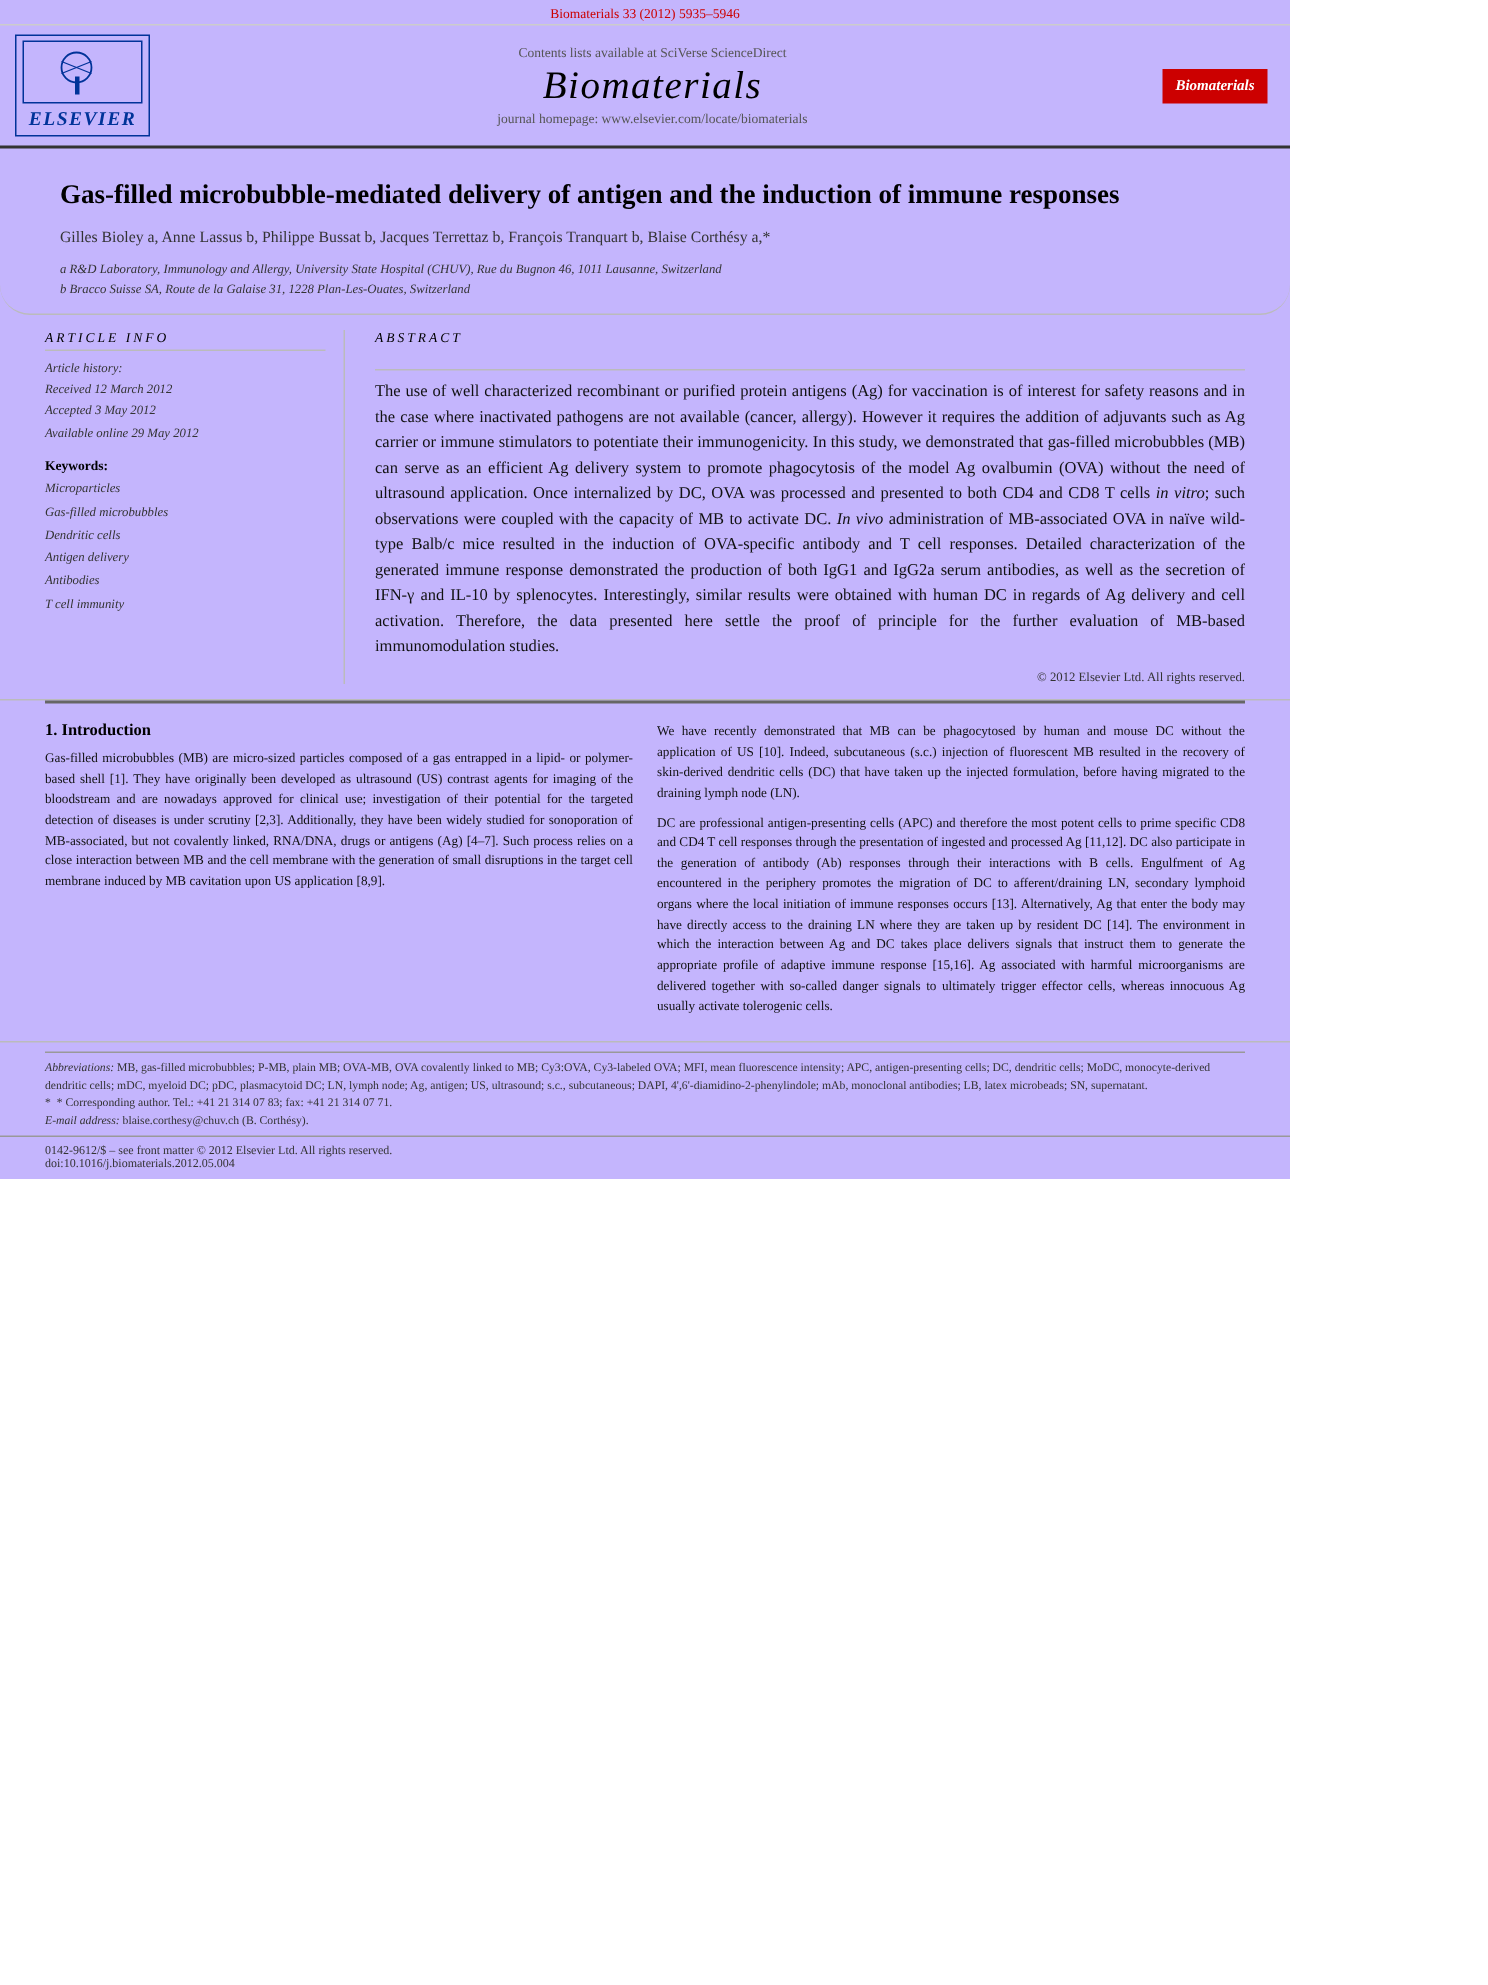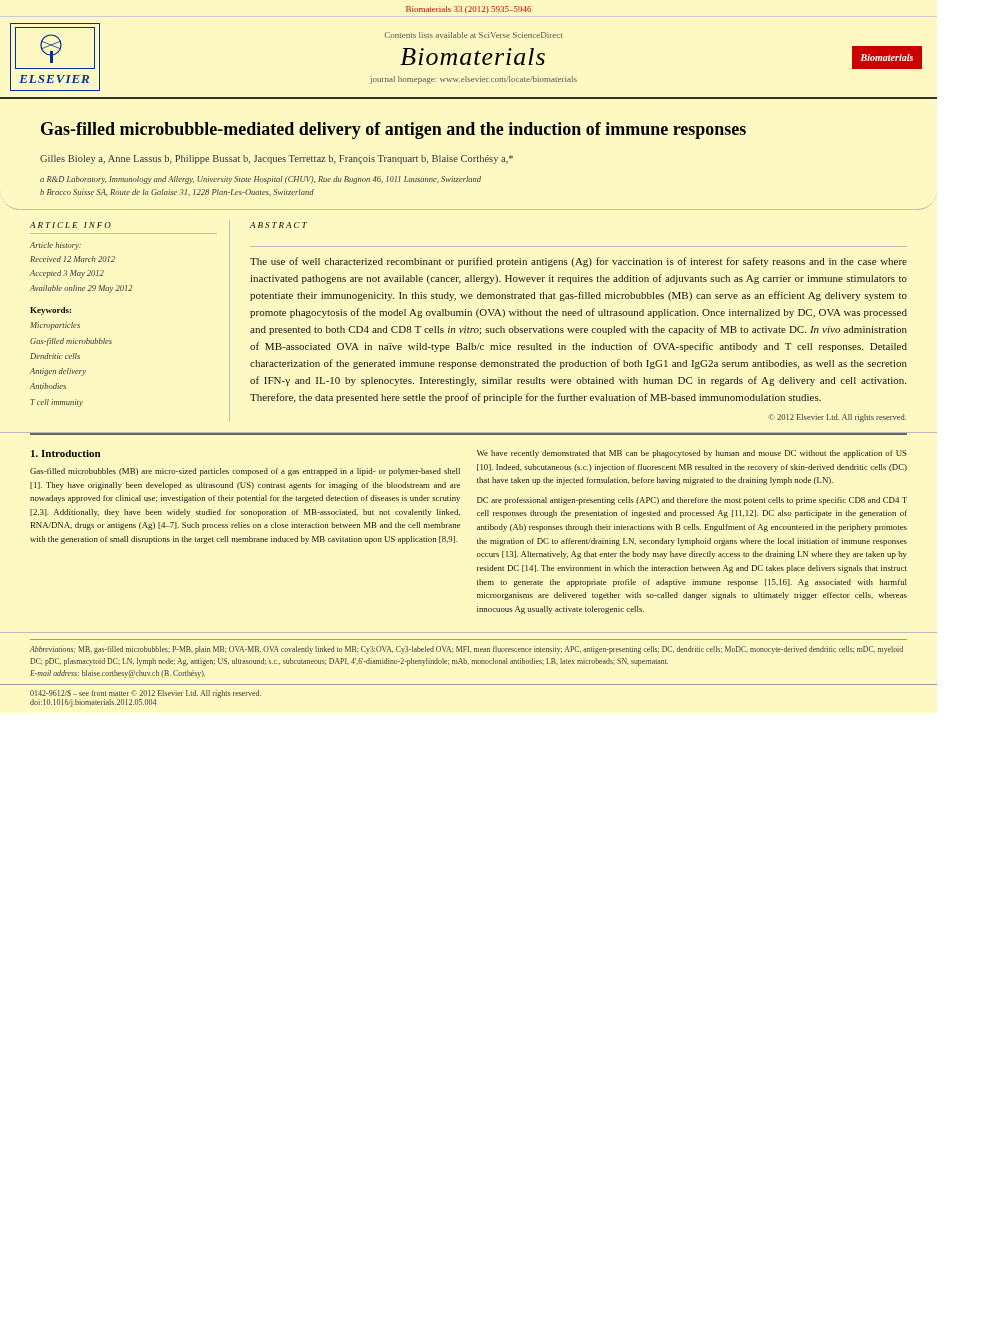--- a/index.html
+++ b/index.html
@@ -5,22 +5,22 @@
     * { margin: 0; padding: 0; box-sizing: border-box; }
     body {
       font-family: "Times New Roman", Times, serif;
       font-size: 10px;
       color: #000;
       background: #fff;
       width: 992px;
       min-height: 1323px;
     }
     .page-wrapper {
-      width: 937px;
-      background: #fef9c3;
+      width: 860px;
+      background: #c4b5fd;
       padding: 0;
     }
     
     .top-bar {
       text-align: center;
       padding: 4px 0 2px 0;
       font-size: 9px;
       color: #333;
       border-bottom: 1px solid #ccc;
     }
@@ -331,20 +331,24 @@
     </div>
   </div>
 
   <div class="footnote-area">
     <hr style="border:none; border-top:1px solid #999; margin-bottom:4px;">
     <div>
       <em>Abbreviations:</em>
       <span>MB, gas-filled microbubbles; P-MB, plain MB; OVA-MB, OVA covalently linked to MB; Cy3:OVA, Cy3-labeled OVA; MFI, mean fluorescence intensity; APC, antigen-presenting cells; DC, dendritic cells; MoDC, monocyte-derived dendritic cells; mDC, myeloid DC; pDC, plasmacytoid DC; LN, lymph node; Ag, antigen; US, ultrasound; s.c., subcutaneous; DAPI, 4',6'-diamidino-2-phenylindole; mAb, monoclonal antibodies; LB, latex microbeads; SN, supernatant.</span>
     </div>
     <div>
+      <span class="footnote-star">*</span>
+      <span>* Corresponding author. Tel.: +41 21 314 07 83; fax: +41 21 314 07 71.</span>
+    </div>
+    <div>
       <em>E-mail address:</em>
       <span>blaise.corthesy@chuv.ch (B. Corthésy).</span>
     </div>
   </div>
 
   <div class="doi-line">
     <div>0142-9612/$ – see front matter © 2012 Elsevier Ltd. All rights reserved.</div>
     <div>doi:10.1016/j.biomaterials.2012.05.004</div>
   </div>
 

